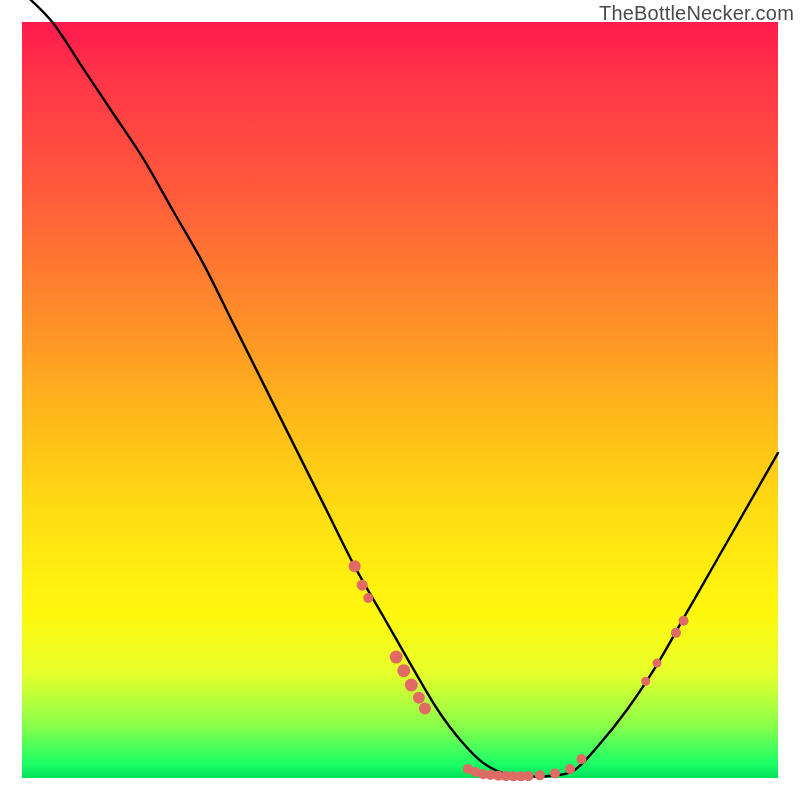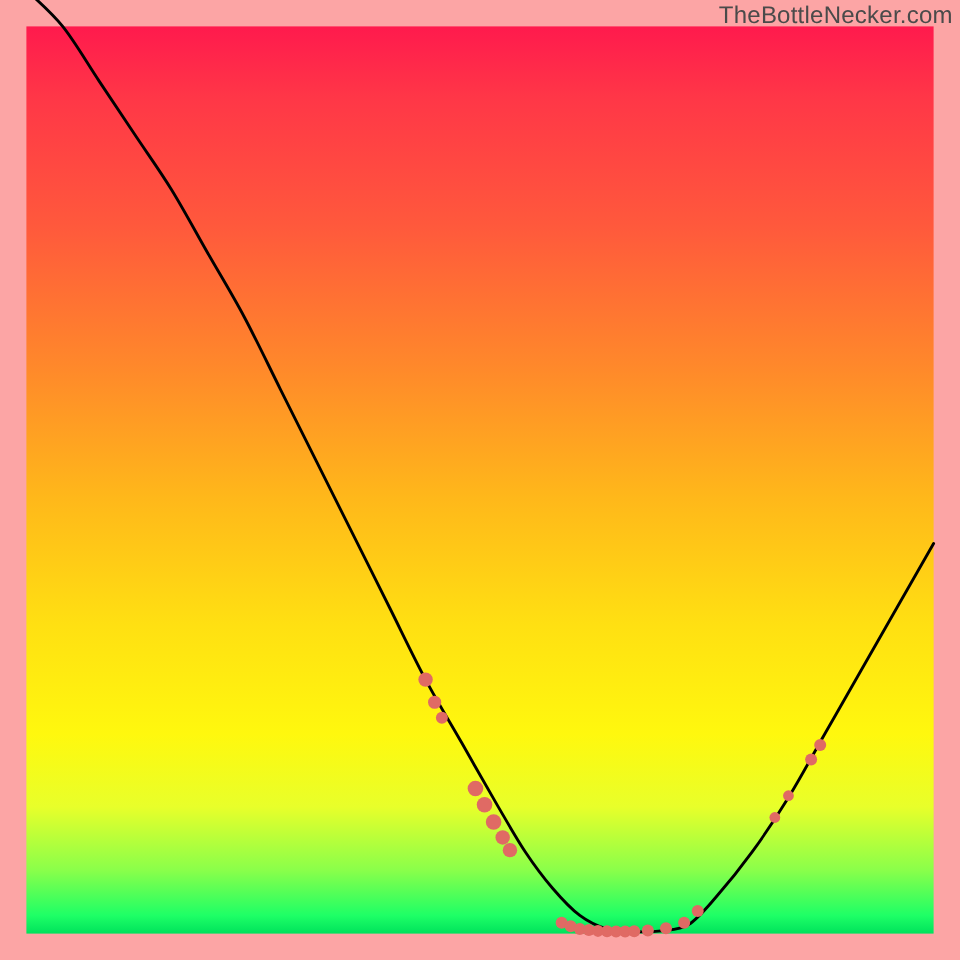--- a/index.html
+++ b/index.html
@@ -10,21 +10,21 @@
     background: #000;
     overflow: hidden;
     font-family: Arial, Helvetica, sans-serif;
   }
   .frame {
     position: absolute;
     left: 0;
     top: 0;
     width: 800px;
     height: 800px;
-    background: #fca5a5;
+    background: #ffffff;
   }
   .plot {
     position: absolute;
     left: 22px;
     top: 22px;
     width: 756px;
     height: 756px;
     
     background: linear-gradient(
       to bottom,

